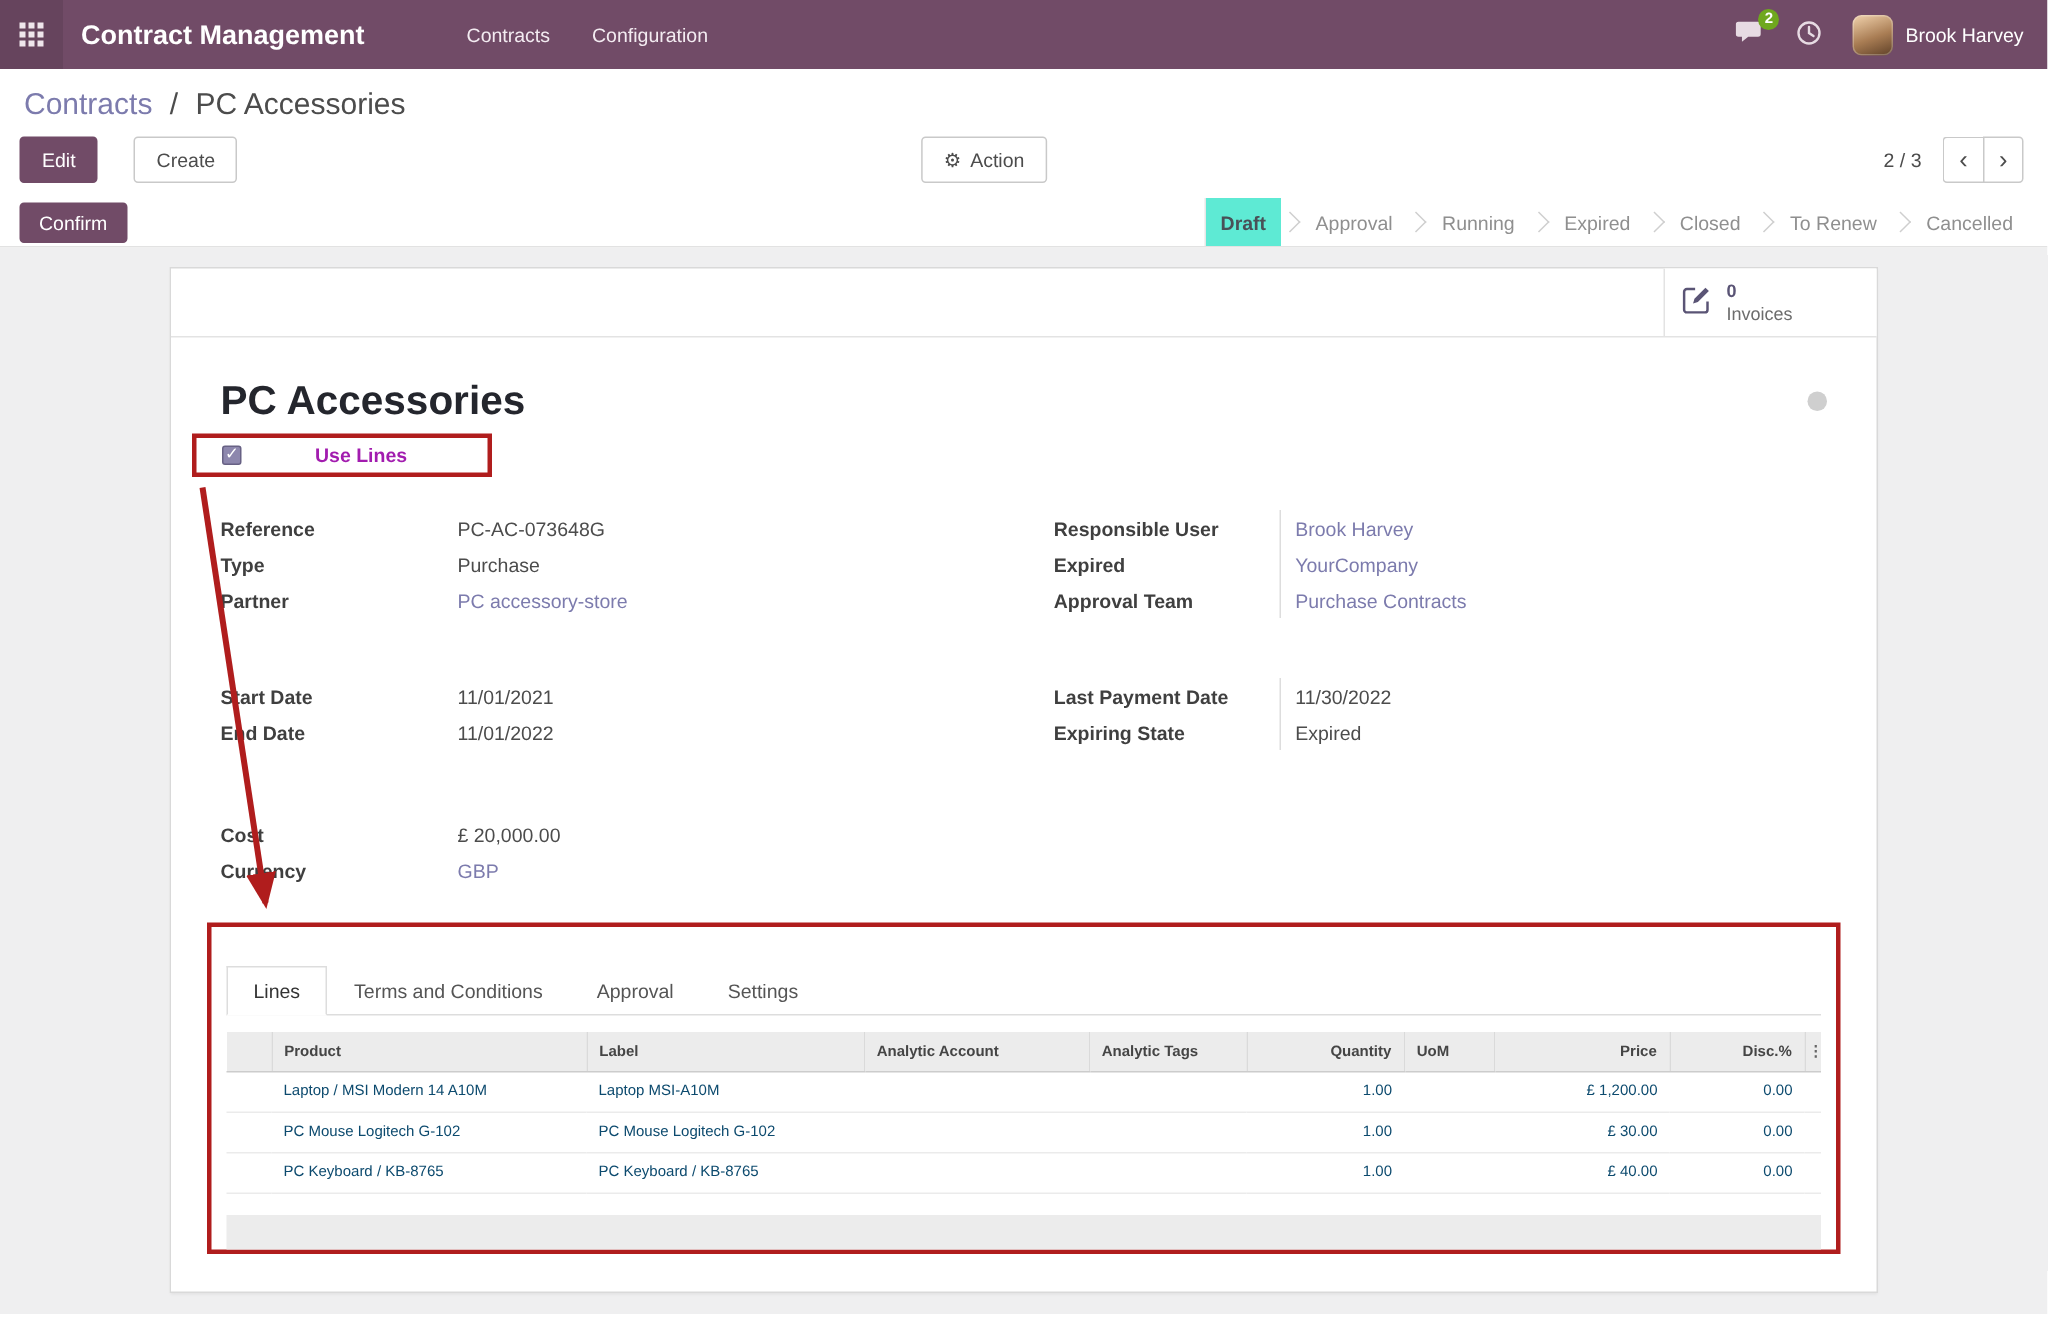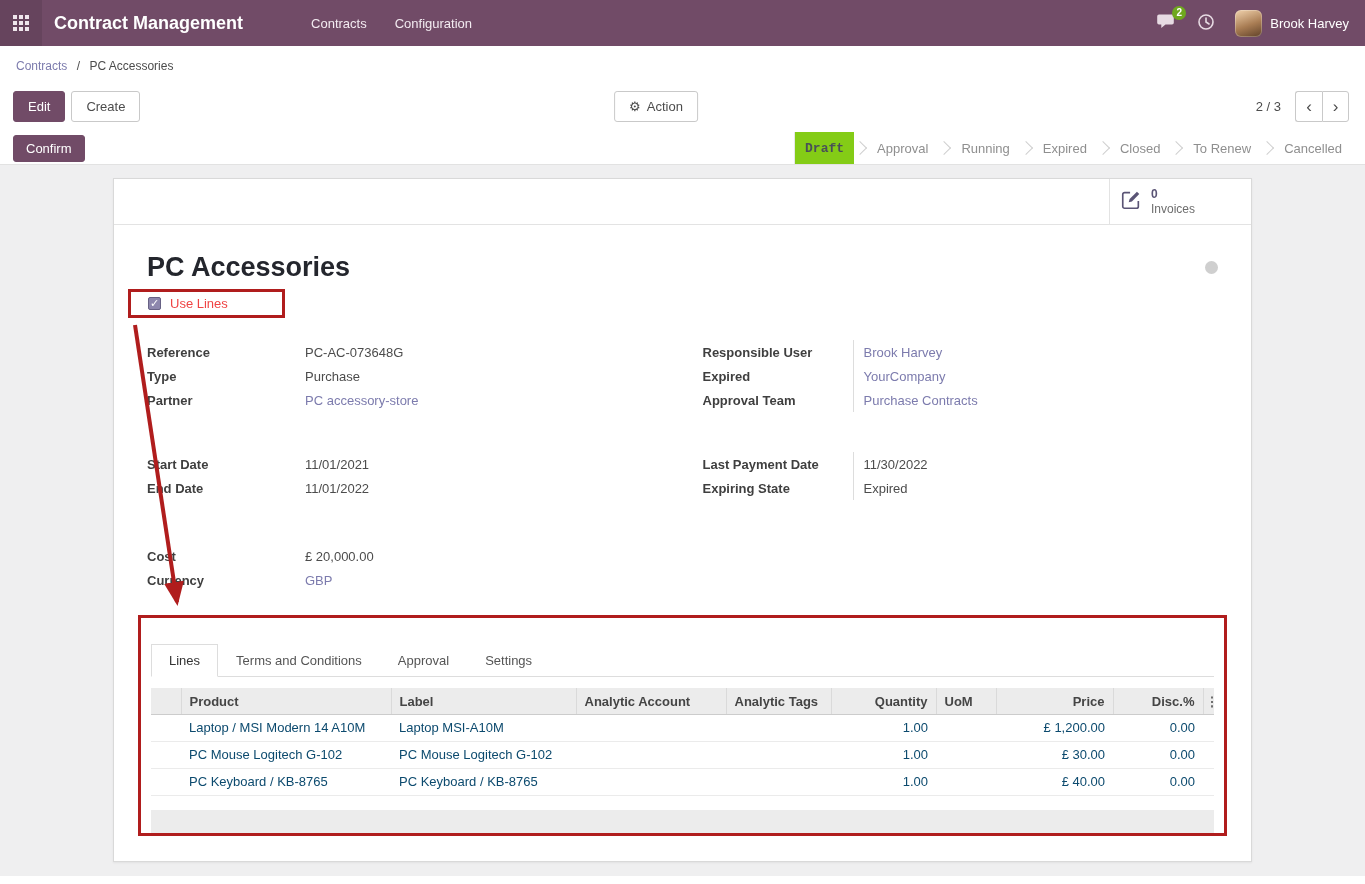--- a/index.html
+++ b/index.html
@@ -19,46 +19,46 @@
   .nav-menus { display:flex; margin-left:56px; gap:4px; }
   .nav-menu { color:#f3ebf1; font-size:13px; padding:14px 12px; cursor:pointer; }
   .nav-right { margin-left:auto; display:flex; align-items:center; gap:20px; }
   .systray-item { position:relative; cursor:pointer; display:flex; align-items:center; }
   .badge { position:absolute; top:-7px; right:-9px; background:#6FA81E; color:#fff; font-size:10px; font-weight:700; line-height:1; padding:2px 4px 2px; border-radius:8px; min-width:14px; text-align:center; }
   .user-menu { display:flex; align-items:center; gap:8px; cursor:pointer; }
   .avatar { width:27px; height:27px; border-radius:6px; background:linear-gradient(160deg,#e5c49e 10%,#a97d54 55%,#5e4027 100%); box-shadow:inset 0 0 0 1px rgba(255,255,255,0.25); }
   .user-name { font-size:13px; color:#fff; }
 
   
-  .breadcrumb-row { height:44px; padding:13px 16px 0; background:#fff; font-size:12px; }
+  .breadcrumb-row { height:44px; padding:13px 16px 0; background:#fff; font-size:20px; }
   .bc-link { color:#7C7BAD; cursor:pointer; }
   .bc-sep { color:#4c4c4c; margin:0 6px; }
   .bc-current { color:#4c4c4c; }
 
   
   .control-row { position:relative; height:42px; background:#fff; display:flex; align-items:flex-start; padding:1px 16px 0 13px; }
   .btn { font-family:inherit; font-size:13px; height:31px; padding:0 14px; border-radius:3px; border:1px solid transparent; background:#fff; color:#4c4c4c; cursor:pointer; white-space:nowrap; }
   .btn-primary { background:#714B67; border-color:#714B67; color:#fff; }
   .btn-secondary { border-color:#c9c9c9; }
-  .cp-left { display:flex; gap:6px; }
+  .cp-left { display:flex; gap:24px; }
   .cp-center { position:absolute; left:656px; transform:translateX(-50%); }
   .gear-glyph { margin-right:6px; font-size:13px; }
   .cp-right { margin-left:auto; display:flex; align-items:center; gap:14px; }
   .pager-value { font-size:13px; color:#4c4c4c; cursor:pointer; }
   .pager-buttons { display:flex; }
   .pager-btn { width:27px; height:31px; border:1px solid #c9c9c9; background:#fff; color:#4c4c4c; font-size:17px; line-height:1; cursor:pointer; display:flex; align-items:center; justify-content:center; }
   .pager-btn.prev { border-radius:3px 0 0 3px; border-right-width:0; }
   .pager-btn.next { border-radius:0 3px 3px 0; }
 
   
   .status-row { height:33px; background:#fff; border-bottom:1px solid #e2e2e2; display:flex; align-items:center; padding-left:13px; }
   .status-row .btn { height:27px; padding:0 12px; }
   .statusbar { margin-left:auto; display:flex; align-items:stretch; height:100%; border-left:1px solid #e7e7e7; padding-right:13px; }
   .status-item { display:flex; align-items:center; padding:0 10px; font-size:13px; color:#8f8f8f; cursor:pointer; white-space:nowrap; }
-  .status-item.active { background:#84cc16; color:#495057; font-weight:700;font-family:Liberation Mono, monospace; }
+  .status-item.active { background:#5eead4; color:#495057; font-weight:700; }
   .status-sep { width:13px; position:relative; }
   .status-sep::before { content:""; position:absolute; top:50%; left:1px; width:9px; height:9px; border-top:1px solid #cfcfcf; border-right:1px solid #cfcfcf; transform:translateY(-50%) rotate(45deg); }
 
   
   .content { height:711px; background:#efeff0; overflow:hidden; }
   .bottom-strip { height:8px; background:#fff; }
   .sheet { position:relative; width:1139px; height:684px; margin:13px auto 0; background:#fff; border:1px solid #d9d9d9; box-shadow:0 1px 2px rgba(0,0,0,0.06); }
   .annotation-arrow { position:absolute; inset:0; z-index:10; pointer-events:none; }
 
   .button-box { height:46px; border-bottom:1px solid #e3e3e3; display:flex; justify-content:flex-end; }
@@ -68,40 +68,40 @@
   .stat-label { color:#6d6d6d; }
 
   .sheet-body { padding:26px 33px 0; }
   .sheet-title-row { display:flex; justify-content:space-between; align-items:flex-start; }
   .sheet-title { font-size:27px; font-weight:700; color:#24262d; line-height:1.2; }
   .kanban-dot { width:13px; height:13px; border-radius:50%; background:#cfcfcf; margin-top:10px; }
 
   .use-lines-annotation { display:inline-flex; align-items:center; gap:9px; border:3px solid #B01D1D; padding:4px 54px 4px 17px; margin:6px 0 0 -19px; }
   .checkbox { width:13px; height:13px; border:1px solid #676184; background:#8d87ad; border-radius:2px; position:relative; cursor:pointer; flex-shrink:0; }
   .checkmark { position:absolute; left:1px; top:-1px; color:#fff; font-size:11px; line-height:13px; }
-  .use-lines-label { font-weight:400; color:#ef4444; cursor:default; }
+  .use-lines-label { font-weight:700; color:#a21caf; cursor:default;margin-left:40px; }
 
   .field-groups { margin-top:22px; }
   .group-grid { display:grid; grid-template-columns:1fr 1fr; column-gap:40px; }
   .gm-b40 { margin-bottom:40px; }
   .gm-b44 { margin-bottom:44px; }
   .o-row { display:flex; align-items:stretch; min-height:24px; }
   .o-label { width:158px; flex-shrink:0; font-weight:700; color:#3f3f3f; display:flex; align-items:center; }
   .col-right .o-label { width:150px; }
   .o-cell { flex:1; display:flex; align-items:center; }
   .o-cell.bordered { border-left:1px solid #ddd; padding-left:10px; }
   .o-link { color:#7C7BAD; cursor:pointer; }
 
   
   .notebook-annotation { border:3px solid #B01D1D; margin:23px -9px 0; padding:26px 10px 0; }
   .tabs { display:flex; border-bottom:1px solid #ddd; }
   .tab { padding:8px 17px; font-size:13px; color:#555; cursor:pointer; border:1px solid transparent; margin-bottom:-1px; }
   .tab.active { background:#fff; border-color:#ddd #ddd #fff; color:#333; }
 
-  .lines-table { width:100%; border-collapse:collapse; table-layout:fixed; margin-top:11px; font-size:13px; }
+  .lines-table { width:100%; border-collapse:collapse; table-layout:fixed; margin-top:11px; font-size:10px; }
   .lines-table thead th { background:#ececec; font-weight:700; color:#454545; text-align:left; padding:5px 8px; height:26px; border-left:1px solid #dadada; border-bottom:1px solid #cccccc; overflow:hidden; white-space:nowrap; cursor:pointer; }
   .lines-table thead th:first-child { border-left:none; cursor:default; }
   .lines-table thead th.num { text-align:right; }
   .lines-table thead th.toggle-col { text-align:center; padding:5px 2px; color:#666; }
   .lines-table tbody td { background:#fff; padding:5px 8px; height:27px; border-bottom:1px solid #ebebeb; color:#0c4a6e; overflow:hidden; white-space:nowrap; }
   .lines-table tbody td.num { text-align:right; }
   .table-bottom-strip { height:23px; background:#ececec; margin-top:14px; }
 </style>
 </head>
 <body>

